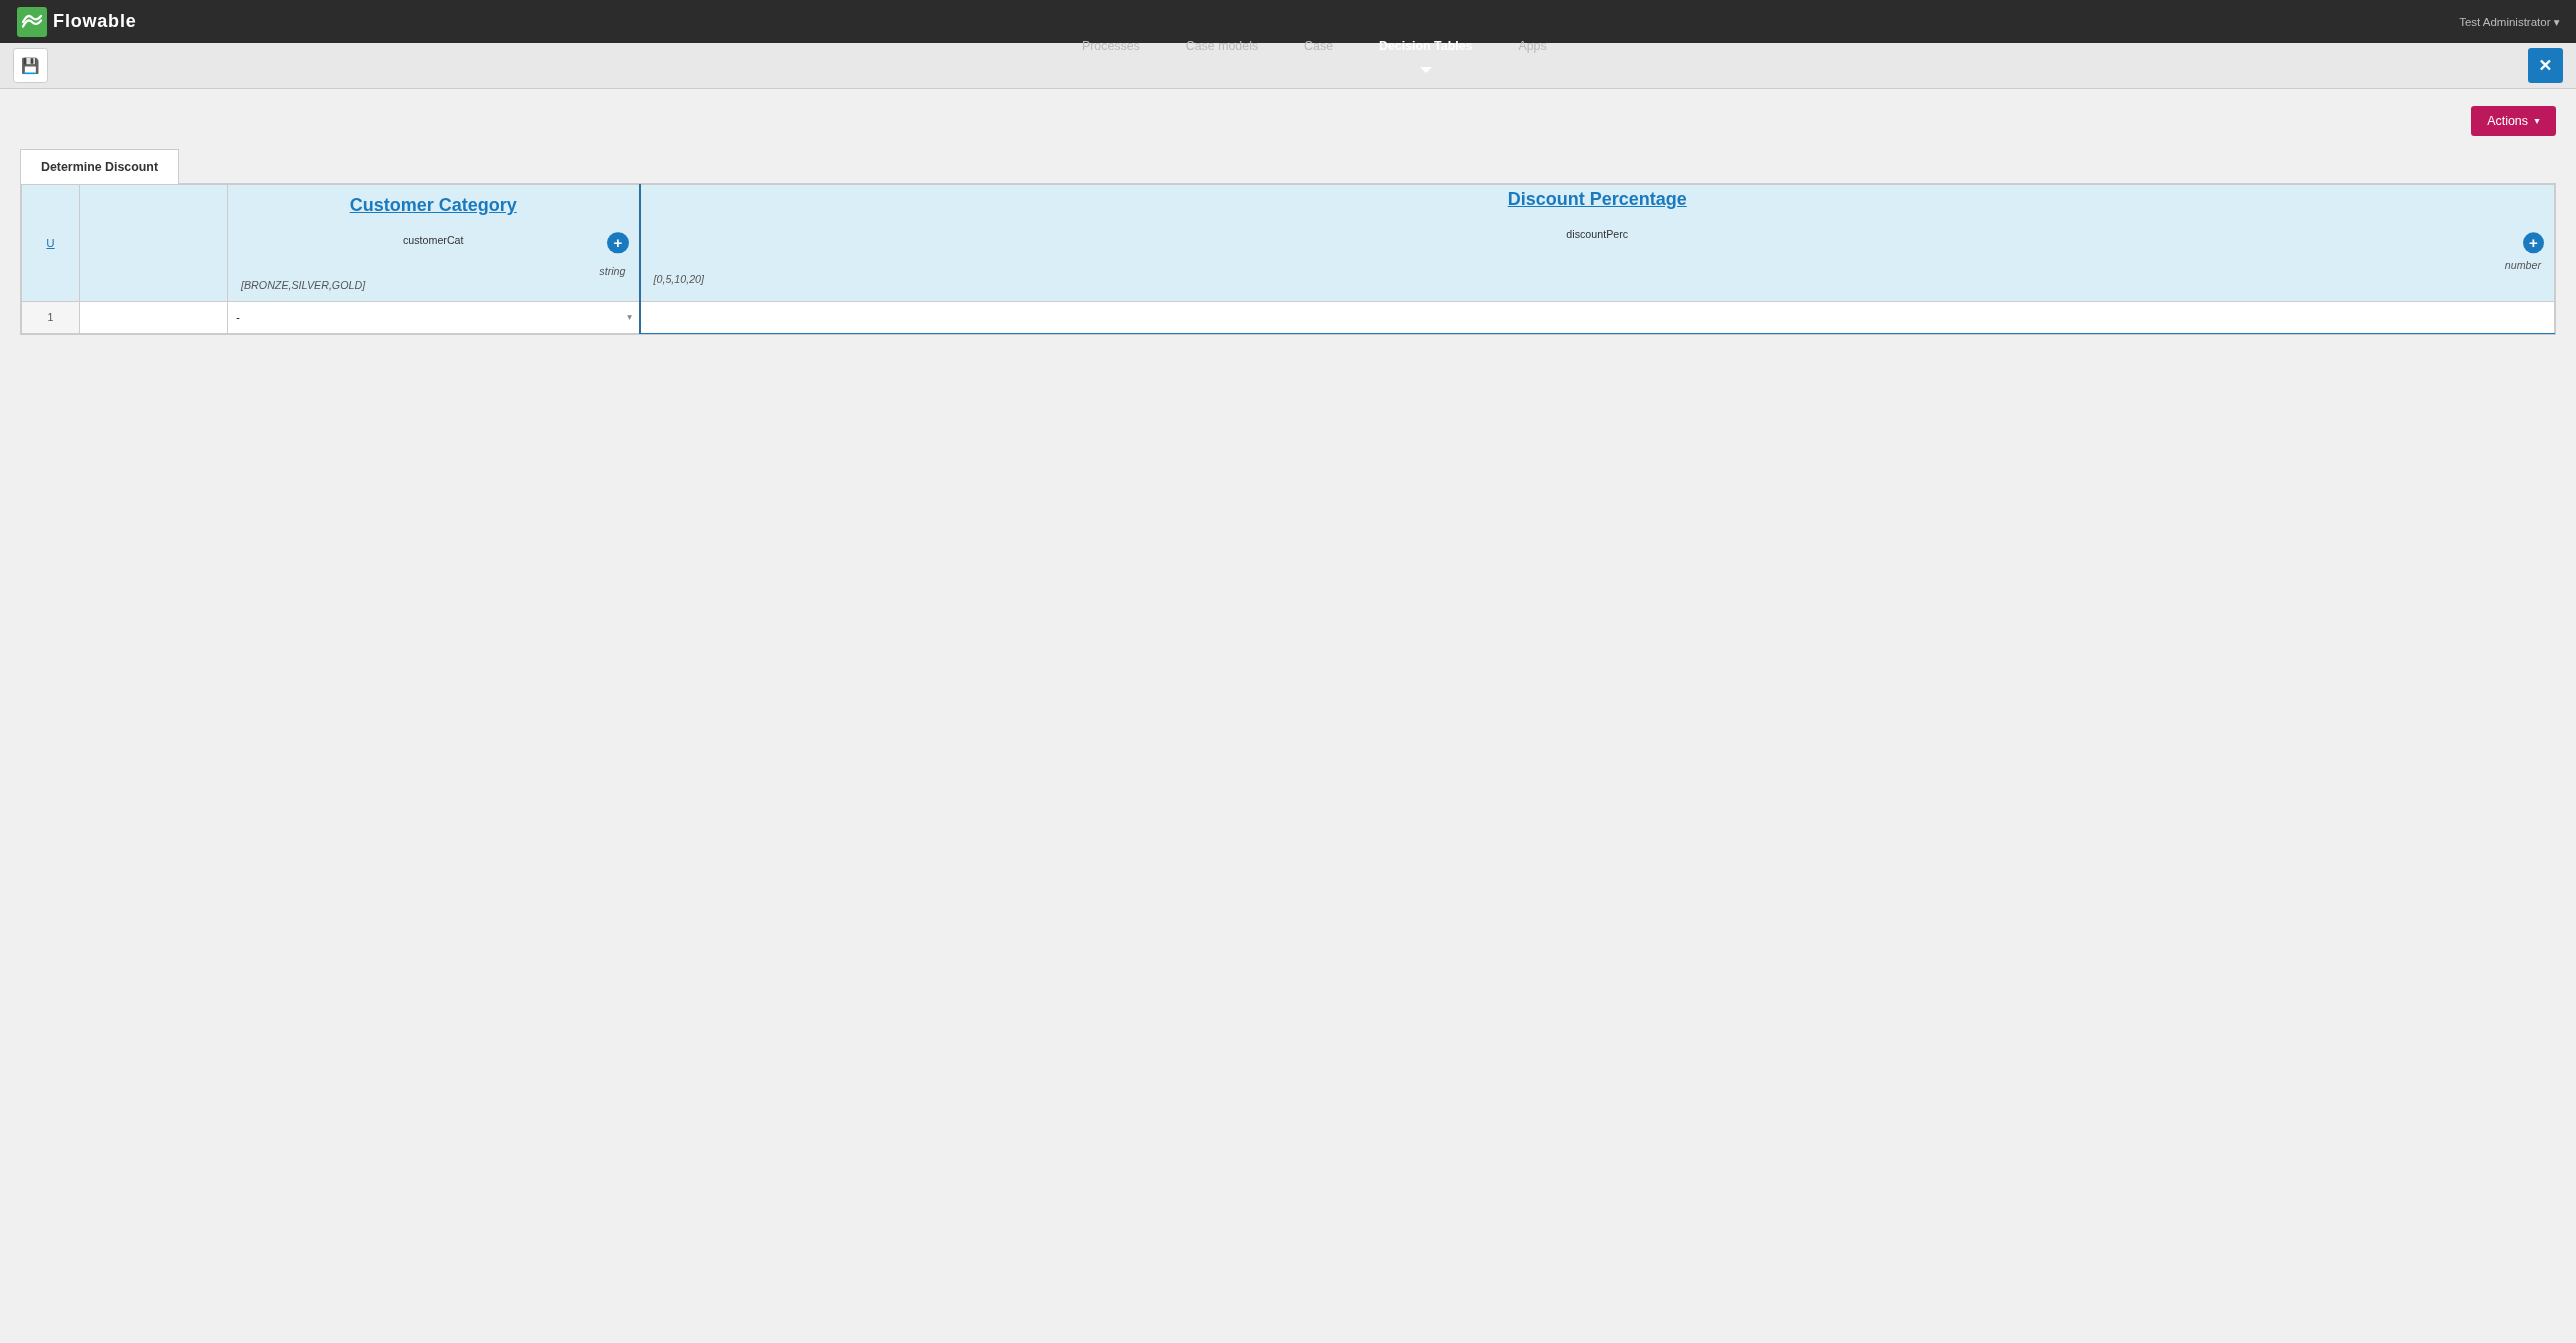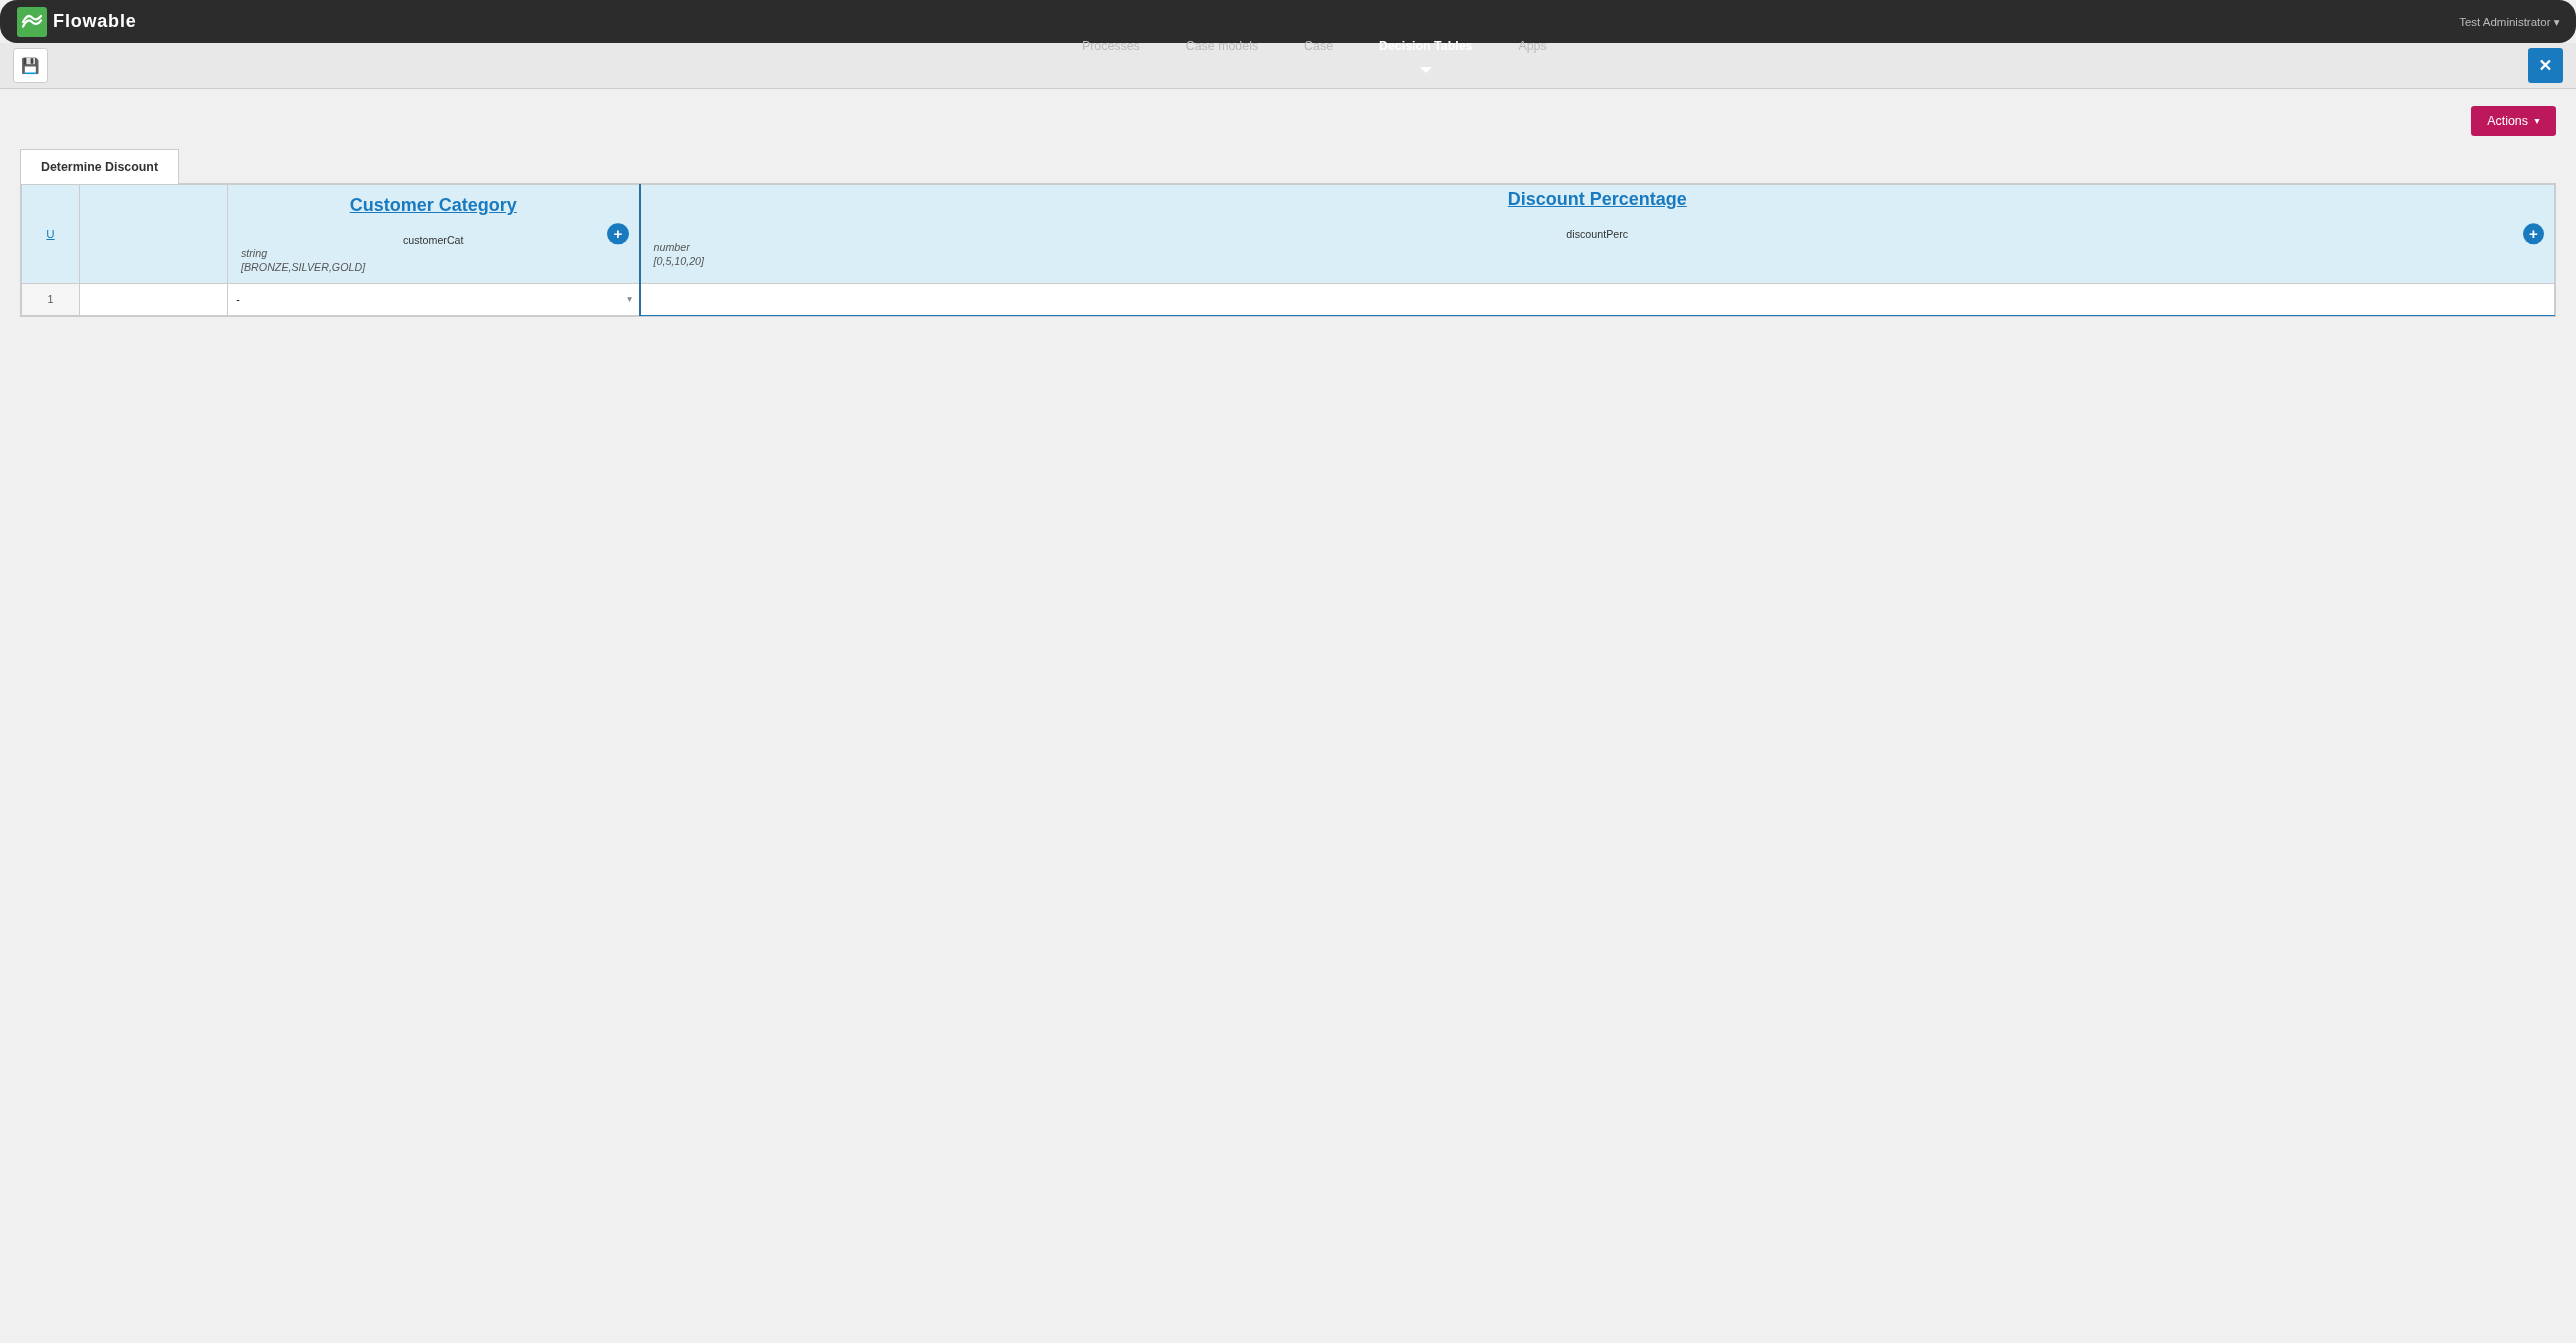--- a/index.html
+++ b/index.html
@@ -6,21 +6,20 @@
     body { font-family: Arial, sans-serif; background: #f0f0f0; min-height: 100vh; }
 
     
     .navbar {
       background: #2c2c2c;
       height: 43px;
       display: flex;
       align-items: center;
       padding: 0 16.5px;
       position: relative;
-      border-radius: 17px;
     }
     .navbar-brand {
       display: flex;
       align-items: center;
       margin-right: 33px;
     }
     .brand-logo {
       width: 30px;
       height: 30px;
       margin-right: 6.6px;
@@ -213,22 +212,22 @@
       color: #333;
       display: block;
       text-align: center;
       margin-top: 18px;
     }
     .col-header-type {
       font-size: 10.7px;
       color: #555;
       font-style: italic;
       display: block;
-      text-align: left;
-      margin-top: 1px;
+      text-align: right;
+      margin-top: 19px;
     }
     .col-header-values {
       font-size: 10.7px;
       color: #555;
       display: block;
       text-align: left;
       margin-top: 1.6px;
       font-style: italic;
     }
     .col-add-btn {

